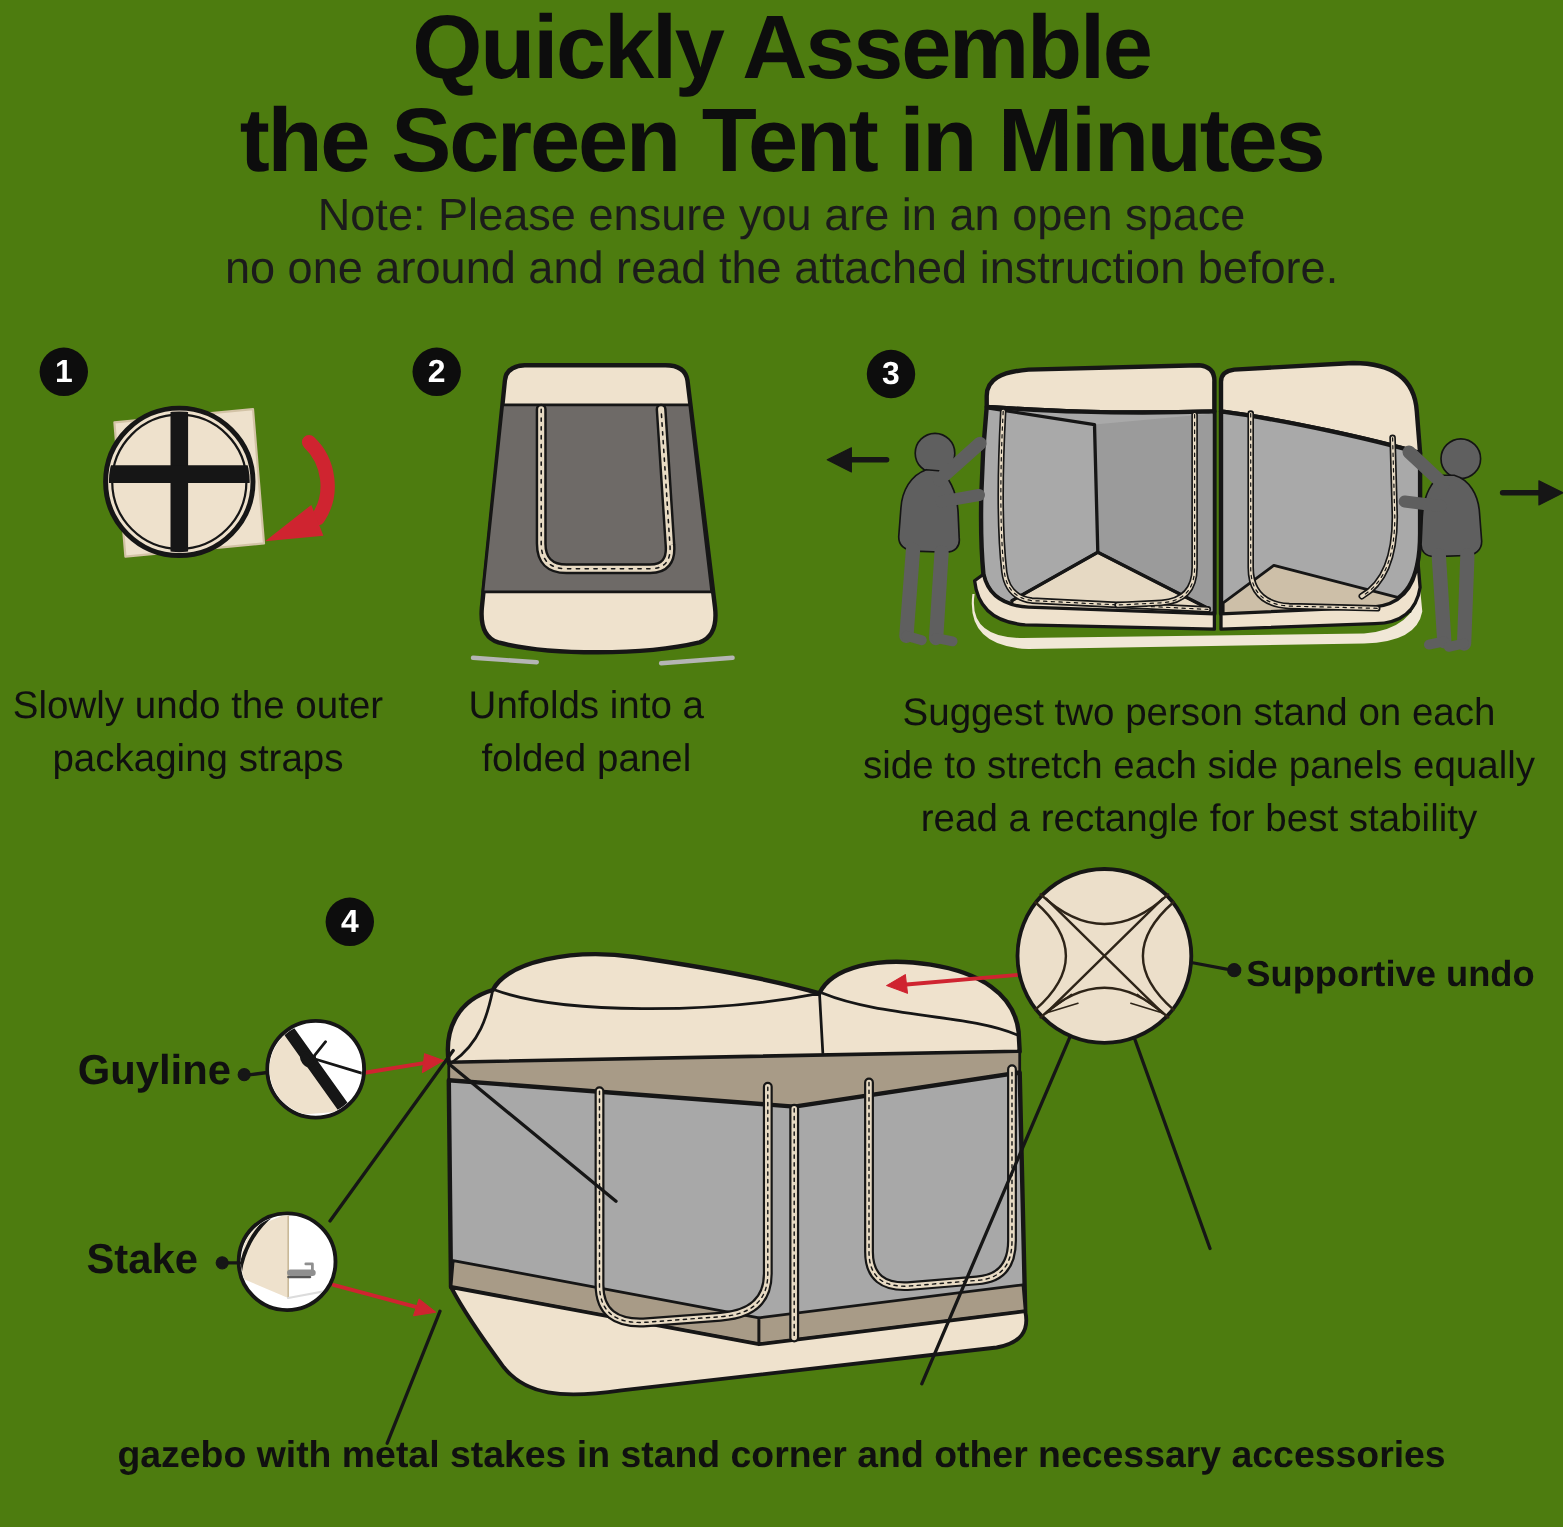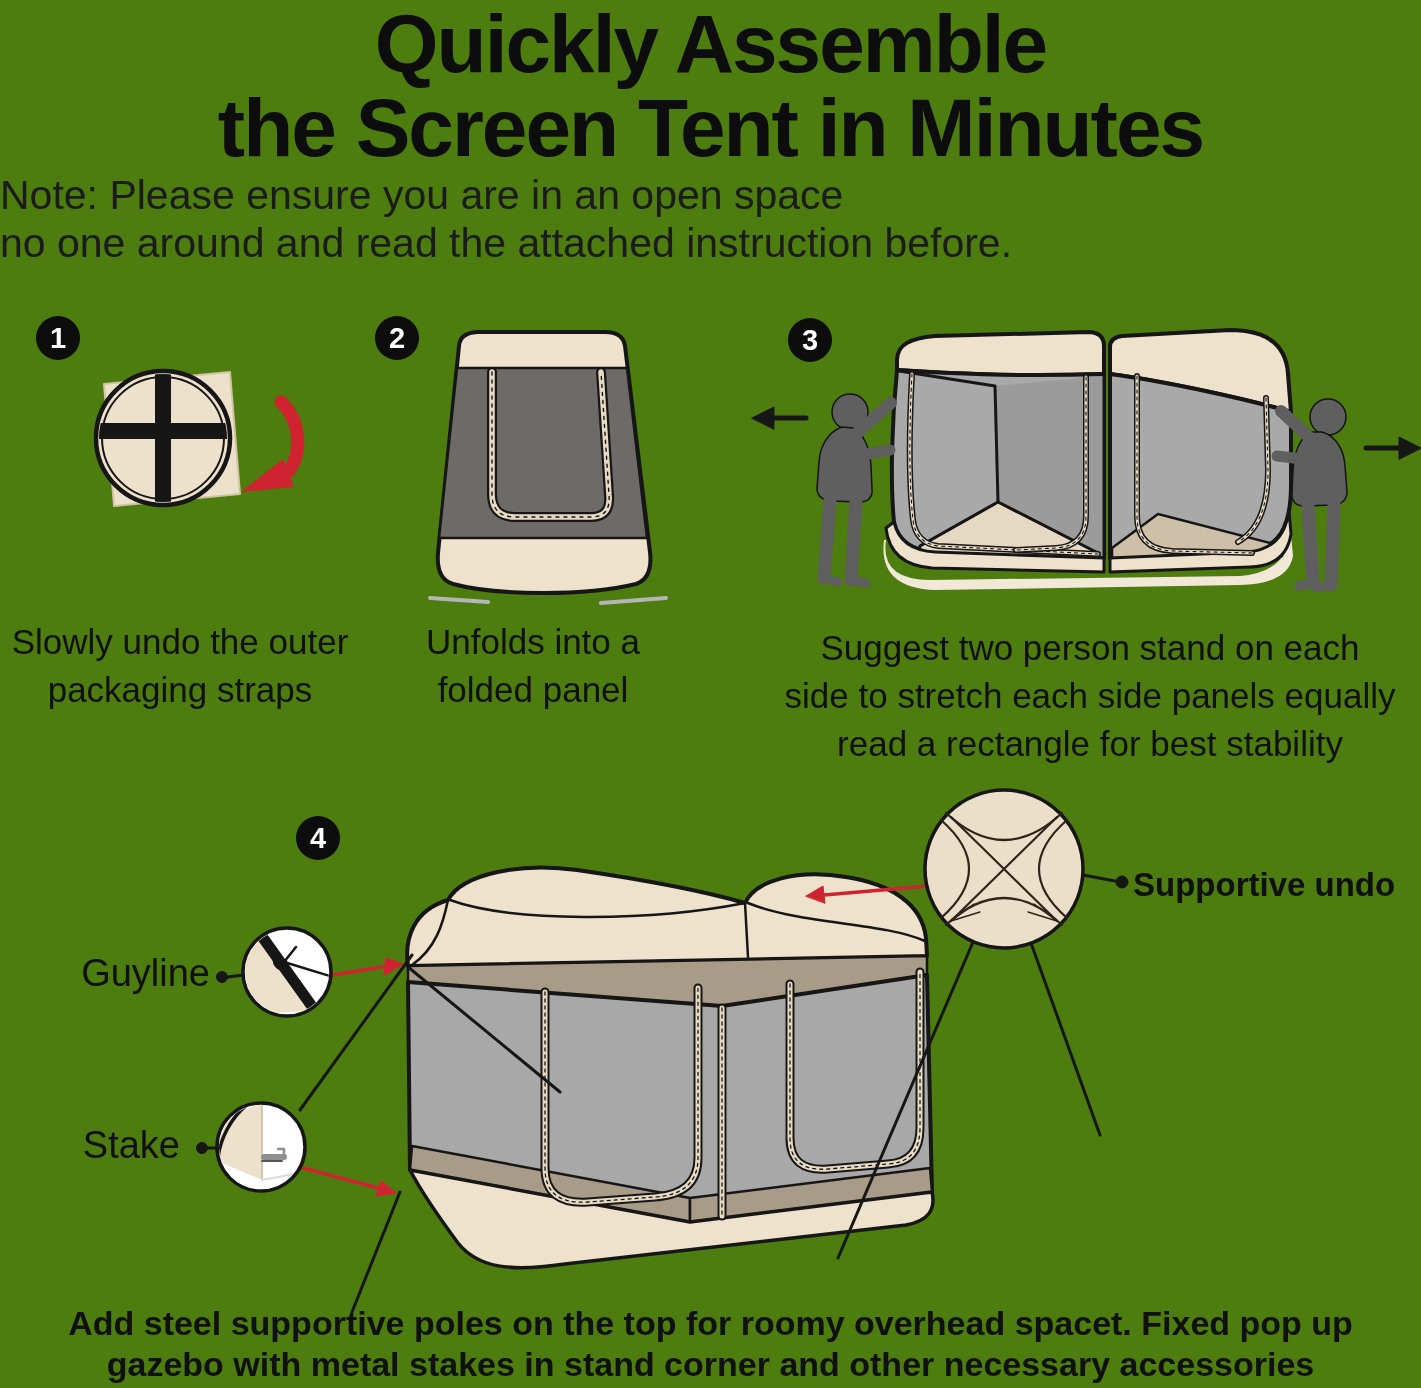--- a/index.html
+++ b/index.html
@@ -2,26 +2,26 @@
 <html><head>
 <meta charset="utf-8">
 <style>
   html,body{margin:0;padding:0;background:#ffffff}
   .canvas{position:relative;width:1421px;height:1388px;background:#4d7c0f;overflow:hidden;
           font-family:"Liberation Sans",sans-serif;color:#161616}
   .abs{position:absolute}
   .art{position:absolute;left:0;top:0}
   .title{left:0;top:2px;width:100%;text-align:center;font-size:82px;font-weight:800;
          line-height:84px;letter-spacing:-2px;color:#0d0d0d}
-  .note{left:0;top:171px;width:100%;text-align:left;font-size:41px;font-weight:500;
+  .note{left:0;top:171px;width:100%;text-align:center;font-size:41px;font-weight:500;
         line-height:48px;color:#1b1b1b}
   .badge{width:44px;height:44px;border-radius:50%;background:#0d0d0d;color:#ffffff;
          display:flex;align-items:center;justify-content:center;font-size:29px;font-weight:700}
   .caption{text-align:center;font-size:35px;font-weight:400;line-height:48px;color:#101010}
-  .callout-label{font-size:38px;font-weight:400;color:#101010}
+  .callout-label{font-size:38px;font-weight:700;color:#101010}
   .sp-label{font-size:33px;font-weight:700;color:#101010}
   .footer{text-align:center;font-size:34px;font-weight:700;line-height:41px;color:#101010}
 </style>
 </head>
 <body>
 
 <div class="canvas">
 
   <svg class="art" width="1421" height="1388" viewBox="0 0 1421 1388">
     <defs>
@@ -232,17 +232,16 @@
     <div>read a rectangle for best stability</div>
   </div>
 
   <div class="abs callout-label" style="left:40px;top:952px;width:170px;text-align:right">Guyline</div>
 
   <div class="abs callout-label" style="left:40px;top:1124px;width:140px;text-align:right">Stake</div>
 
   <div class="abs sp-label" style="left:1133px;top:866px">Supportive undo</div>
 
   <div class="abs footer" style="left:30px;top:1303px;width:1361px">
-    <div>Add steel supportive poles on the top for roomy overhead spacet. Fixed pop up</div>
     <div>gazebo with metal stakes in stand corner and other necessary accessories</div>
   </div>
 
 </div>
 
 </body></html>

